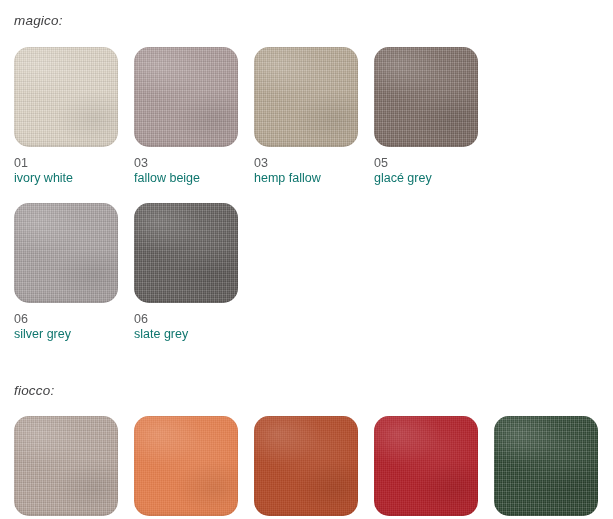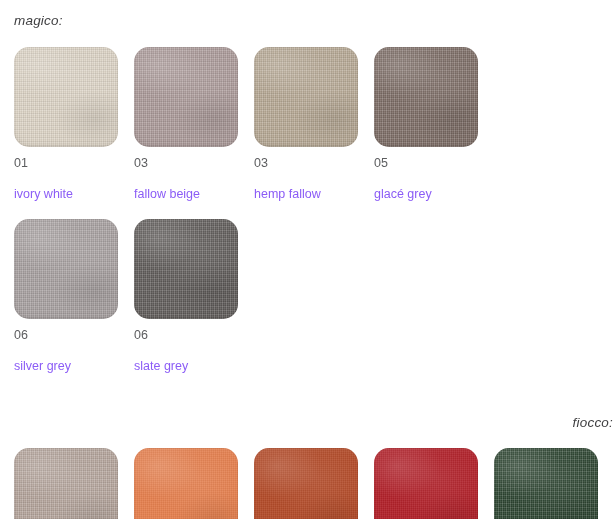--- a/index.html
+++ b/index.html
@@ -29,21 +29,21 @@
   .group-title {
     font-style: italic;
     font-size: 13.5px;
     color: #3f3f41;
     letter-spacing: 0.2px;
     padding-left: 14px;
     line-height: 1;
   }
 
   .group-magico .group-title { padding-top: 14px; }
-  .group-fiocco .group-title { padding-top: 0; text-align: right; }
+  .group-fiocco .group-title { padding-top: 0; }
 
   
   .swatch-row {
     display: flex;
     padding-left: 14px;
     padding-right: 10px;
     box-sizing: border-box;
   }
 
   .swatch-cell {
@@ -135,24 +135,23 @@
     margin-top: 9px;
     font-size: 12.5px;
     line-height: 15px;
     color: #5c5d5f;
     text-align: center;
     white-space: nowrap;
   }
   .swatch-name {
     font-size: 12.5px;
     line-height: 15px;
-    color: #8b5cf6;
+    color: #0f766e;
     text-align: center;
     white-space: nowrap;
-    margin-top: 16px;
   }
 
   .row-gap-1 { height: 17px; }
   .row-gap-2 { height: 42px; }
   .heading-gap { height: 19px; }
 </style>
 </head>
 <body>
 
 <div class="catalog">

